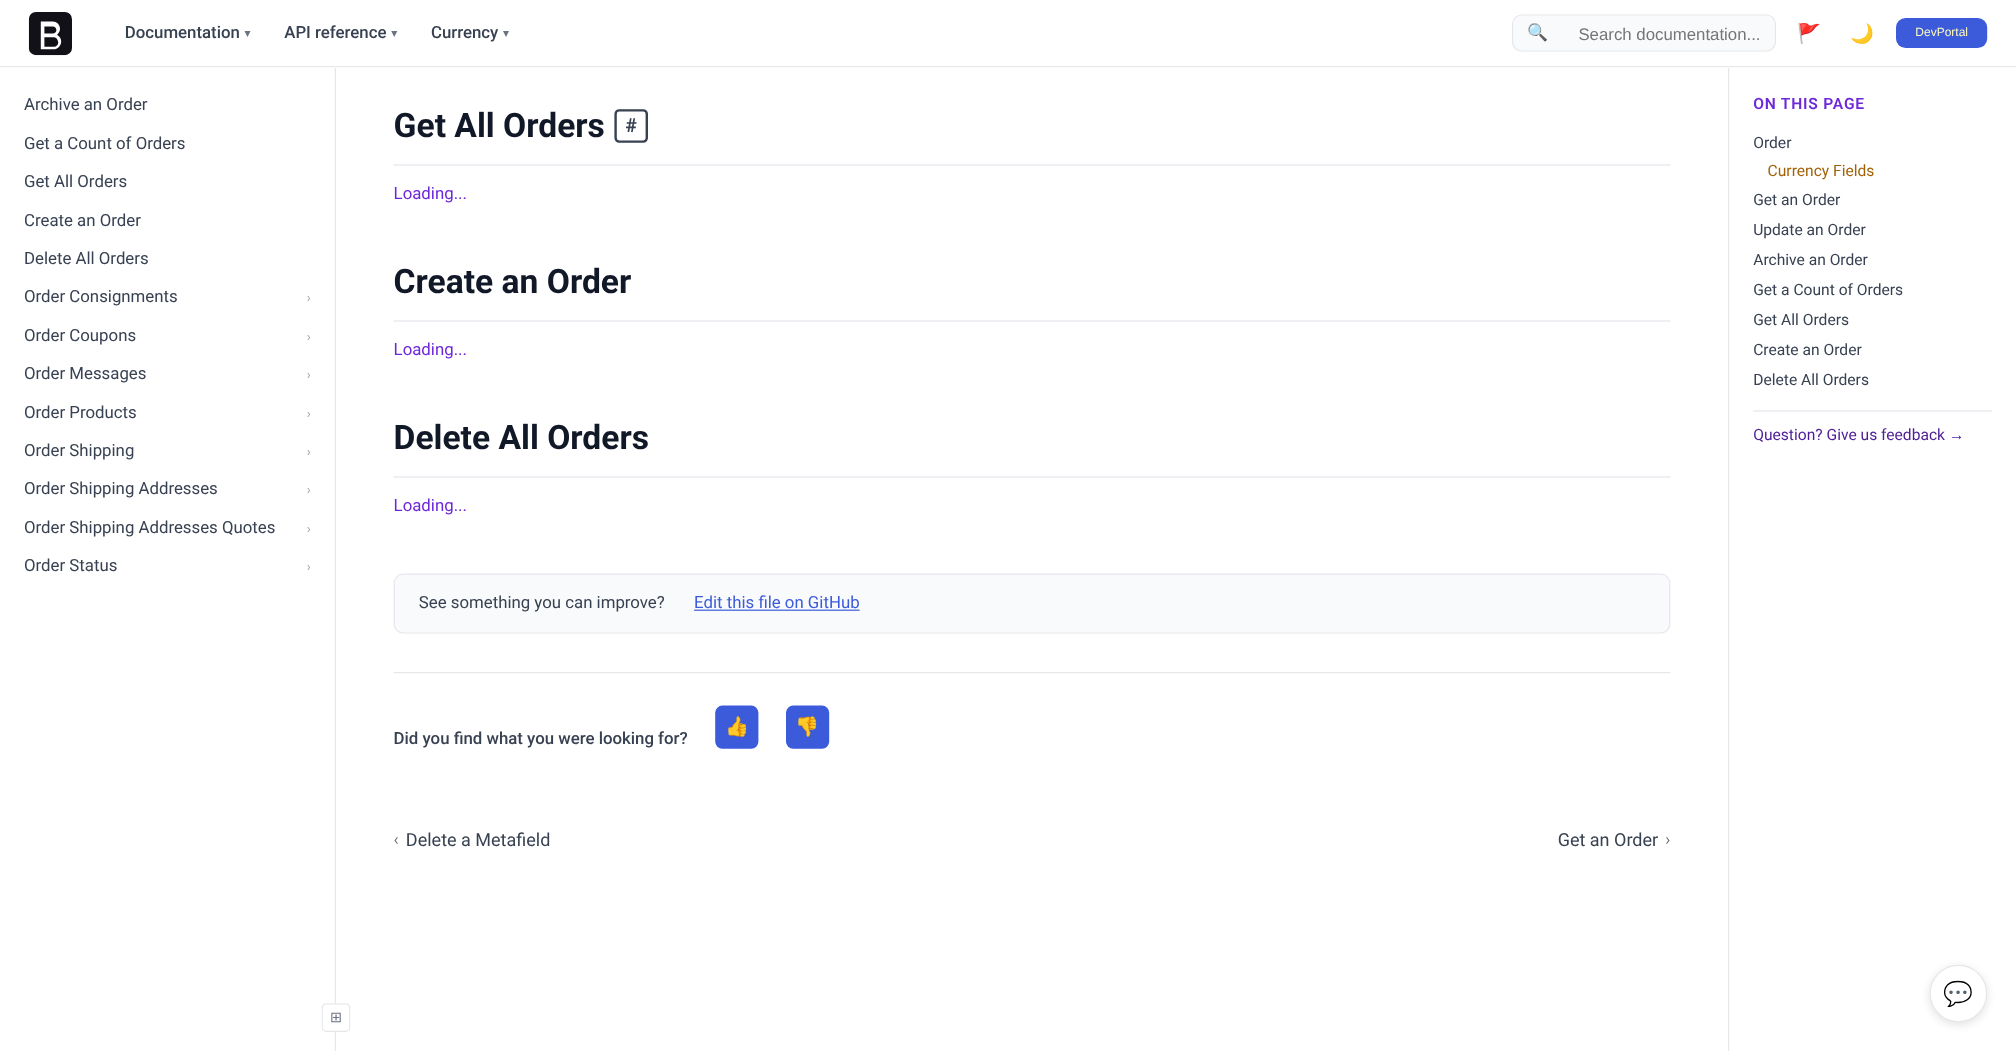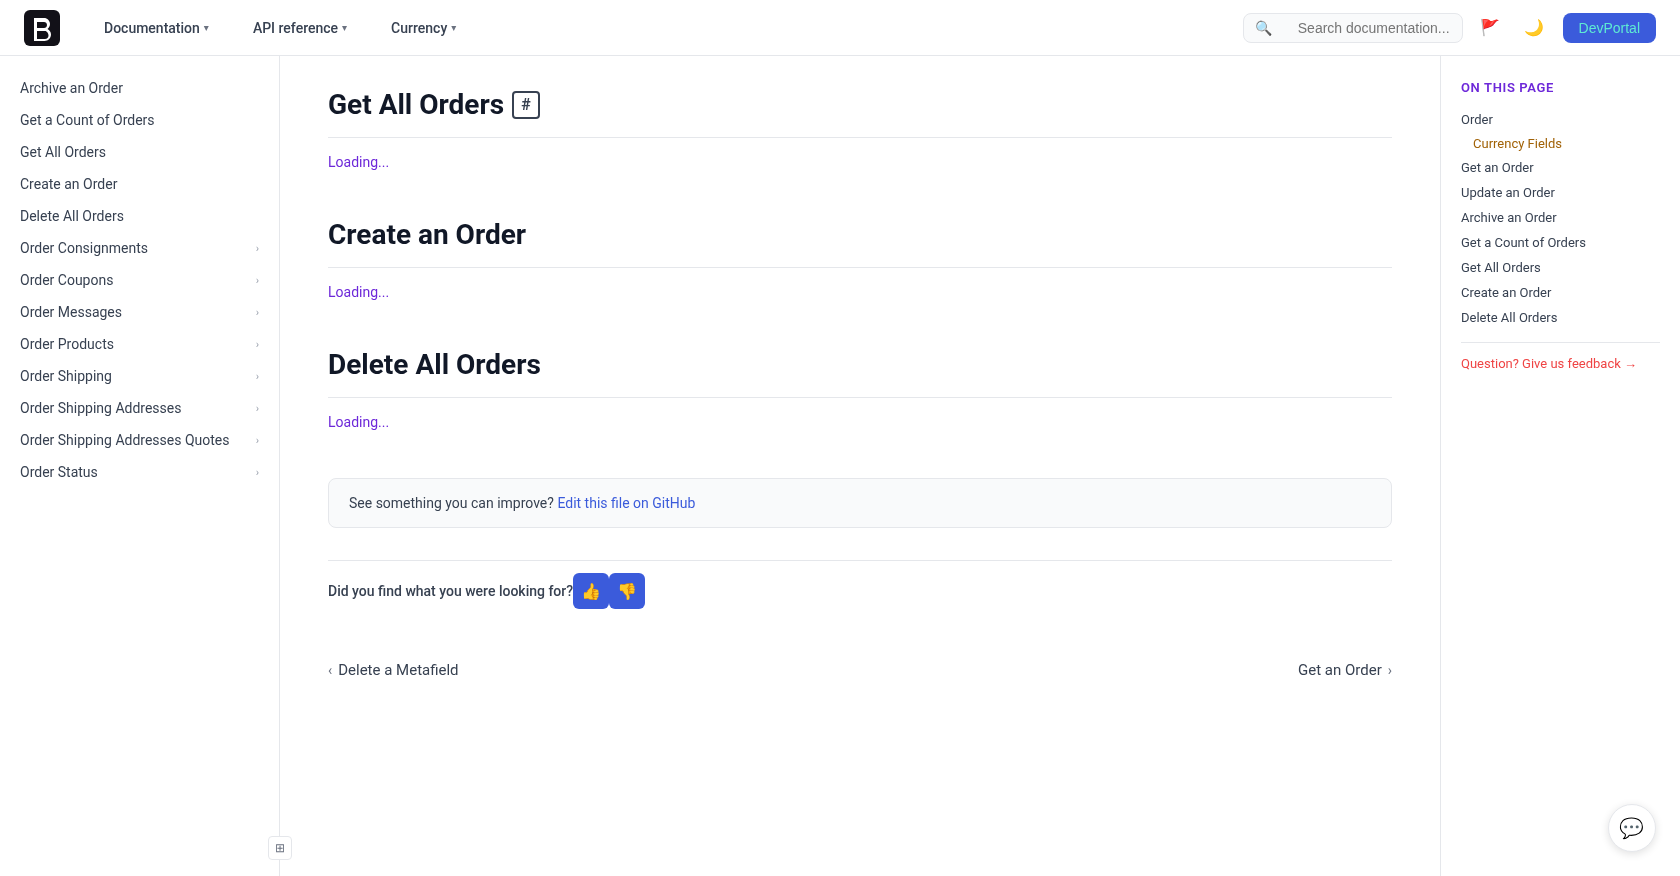--- a/index.html
+++ b/index.html
@@ -22,21 +22,21 @@
       align-items: center;
       margin-right: 32px;
     }
     .header-logo svg {
       width: 36px;
       height: 36px;
     }
     .header-nav {
       display: flex;
       align-items: center;
-      gap: 20px;
+      gap: 4px;
       flex: 1;
     }
     .nav-item {
       display: flex;
       align-items: center;
       gap: 4px;
       padding: 6px 12px;
       border-radius: 6px;
       cursor: pointer;
       font-size: 14px;
@@ -74,24 +74,24 @@
       justify-content: center;
       width: 32px;
       height: 32px;
       border-radius: 6px;
       cursor: pointer;
       color: #6b7280;
       font-size: 16px;
     }
     .dev-portal-btn {
       background: #3b5bdb;
-      color: #5eead4;
+      color: #fef9c3;
       padding: 7px 16px;
       border-radius: 8px;
-      font-size: 14px;
+      font-size: 10px;
       font-weight: 500;
       cursor: pointer;
       border: none;
     }
 
     
     .layout {
       display: flex;
       margin-top: 56px;
       min-height: calc(100vh - 56px);
@@ -167,29 +167,31 @@
       background: #f9fafb;
       border: 1px solid #e5e7eb;
       border-radius: 8px;
       padding: 16px 20px;
       margin-bottom: 32px;
       font-size: 14px;
       color: #374151;
     }
     .improve-box a {
       color: #3b5bdb;
-      cursor: pointer;
+      text-decoration: underline;
+      cursor: pointer;
+      margin-left: 21px;
     }
 
     
     .feedback-section {
       display: flex;
-      align-items: center;
-      gap: 0;
-      padding: 12px 0;
+      align-items: flex-end;
+      gap: 23px;
+      padding: 27px 0;
       border-top: 1px solid #e5e7eb;
       margin-bottom: 32px;
     }
     .feedback-label {
       font-size: 14px;
       color: #374151;
       font-weight: 500;
     }
     .feedback-btn {
       display: flex;
@@ -260,21 +262,21 @@
       color: #a16207;
       text-decoration: none;
     }
     .toc-divider {
       border: none;
       border-top: 1px solid #e5e7eb;
       margin: 12px 0;
     }
     .feedback-link {
       font-size: 13px;
-      color: #ef4444;
+      color: #4c1d95;
       cursor: pointer;
       text-decoration: none;
     }
 
     
     .sidebar-toggle {
       display: flex;
       align-items: center;
       justify-content: center;
       width: 24px;

